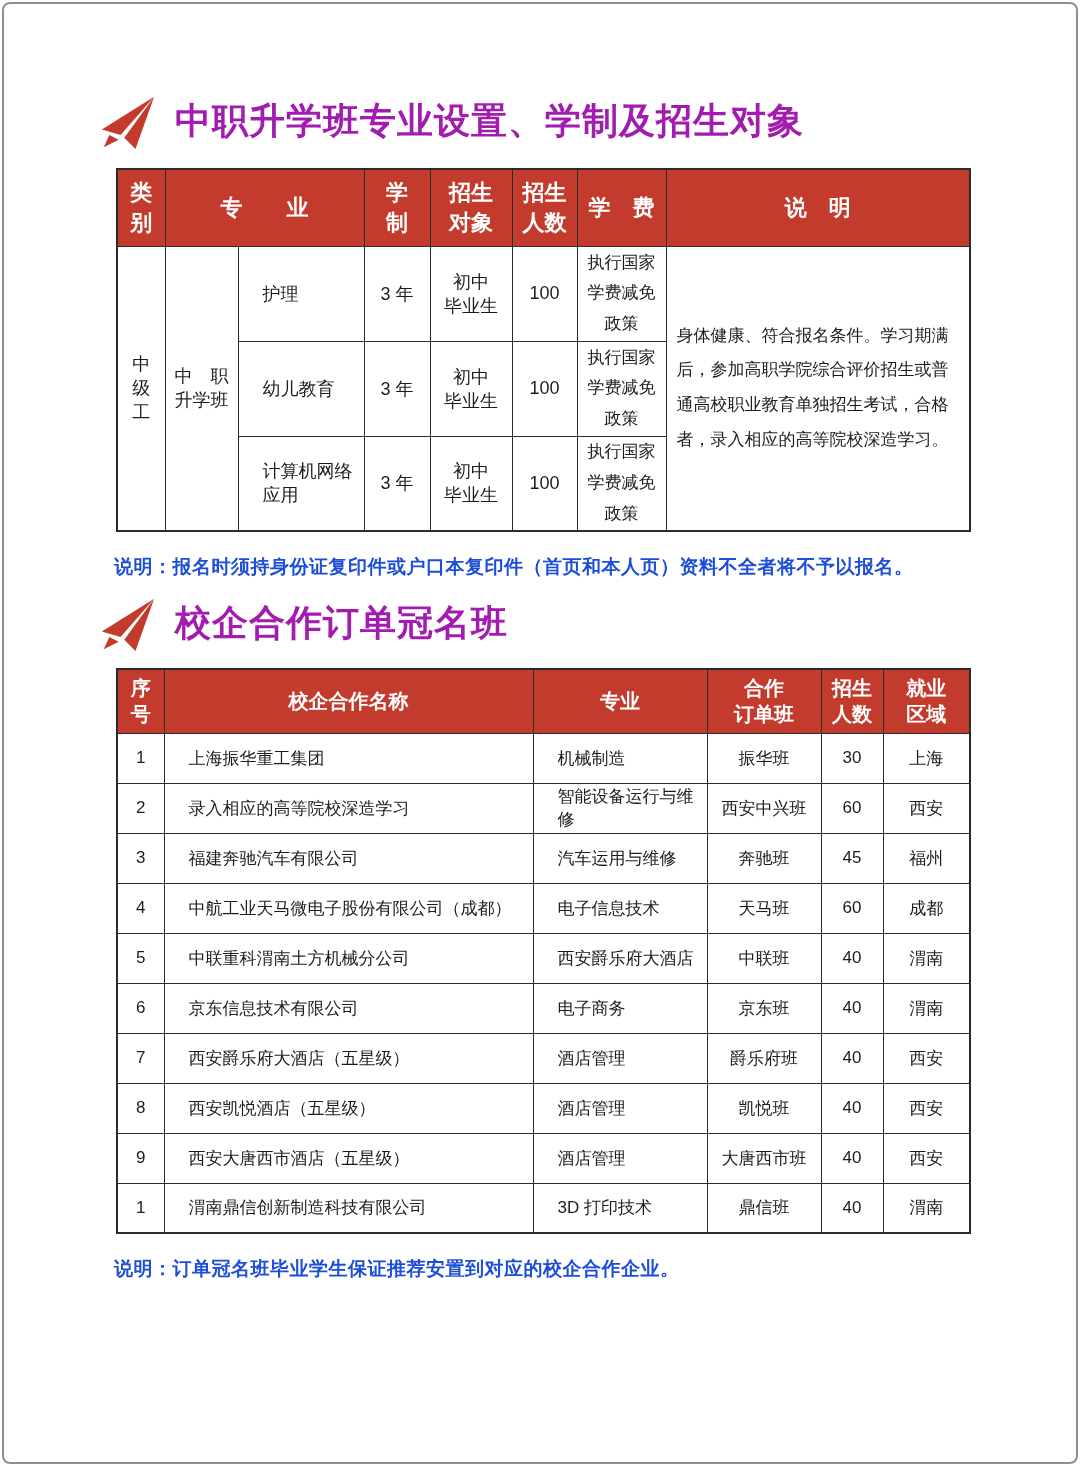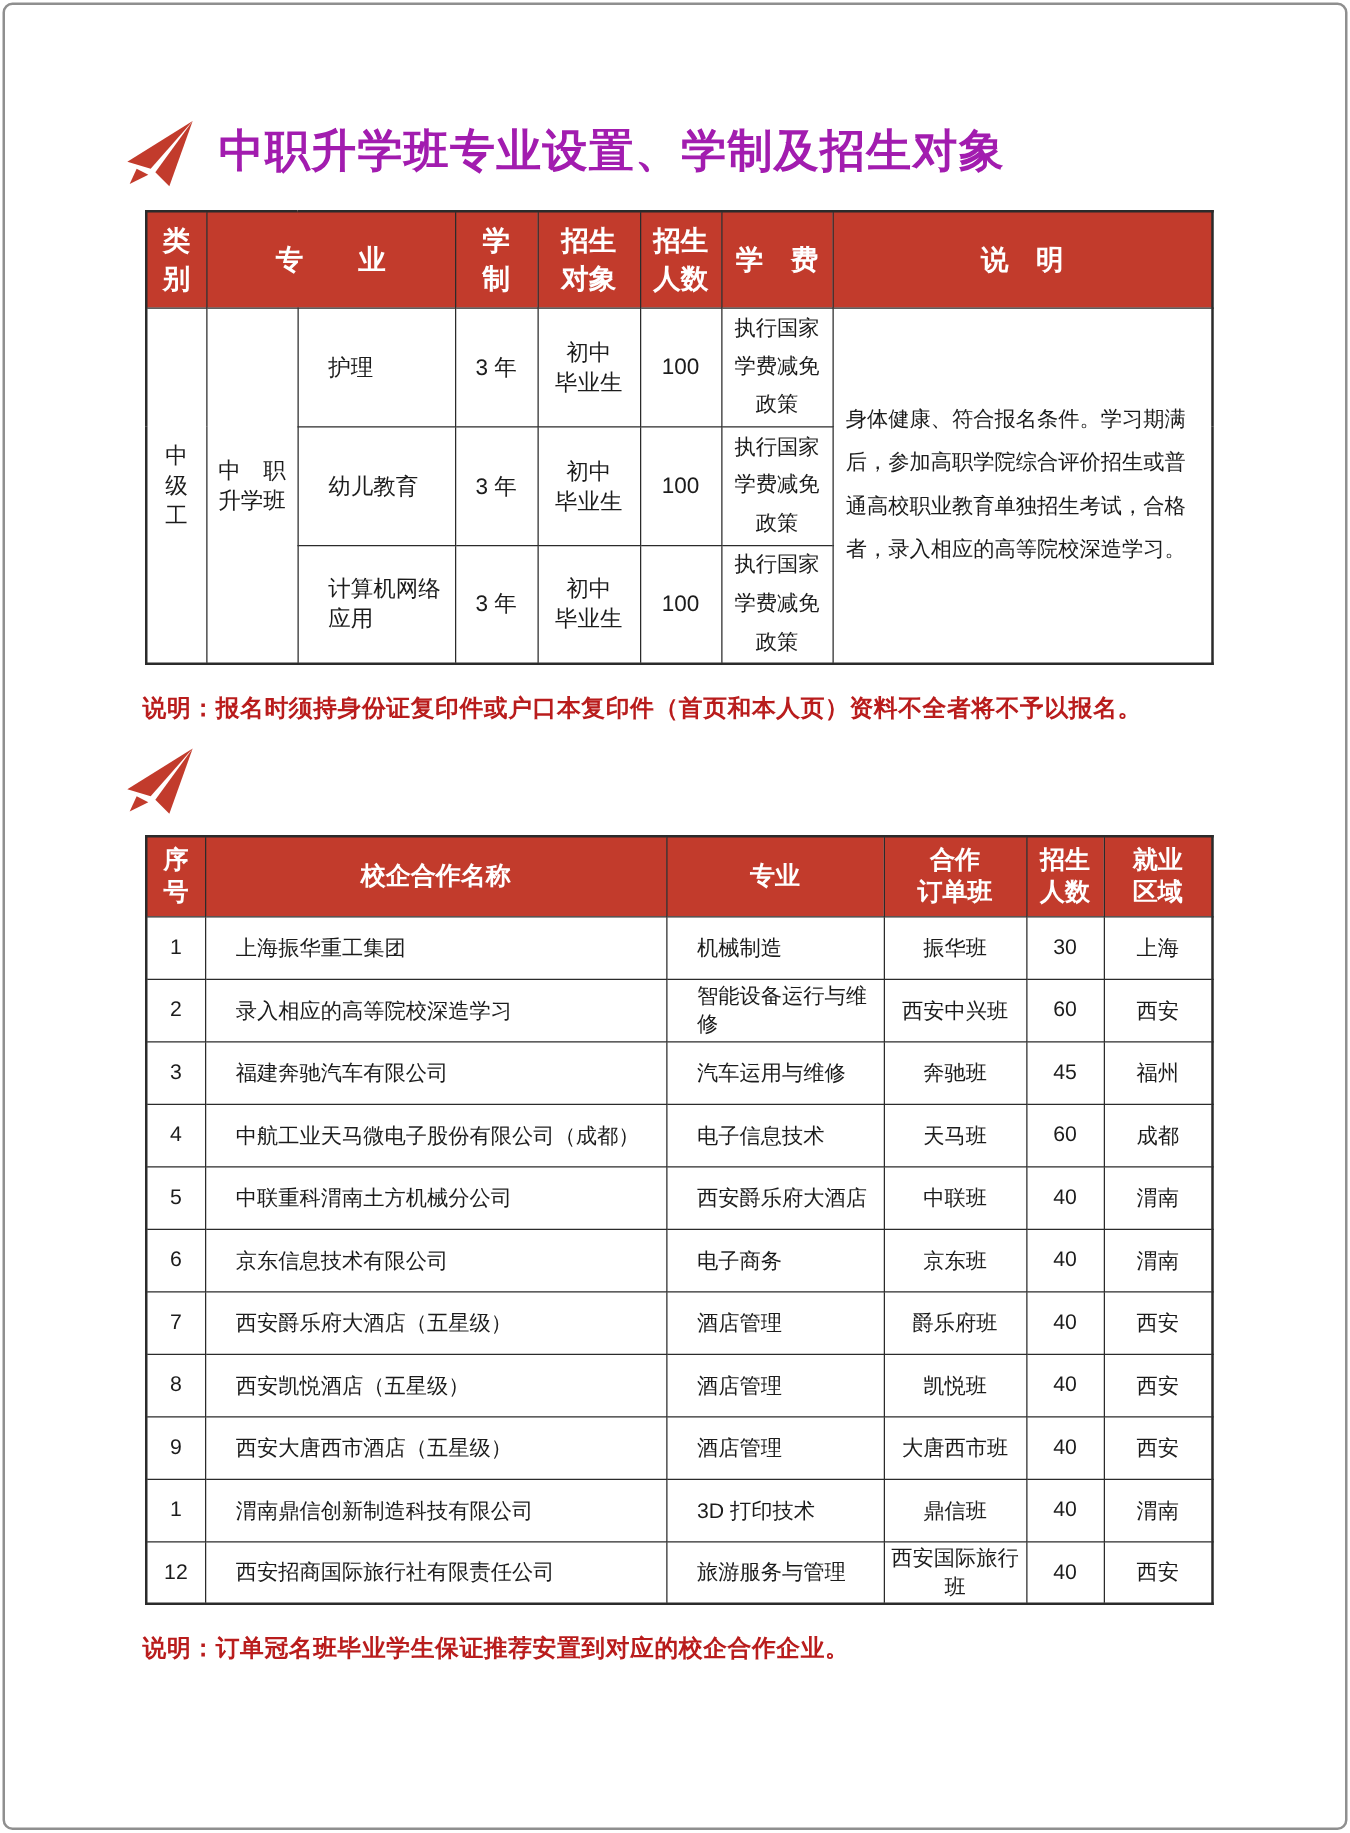--- a/index.html
+++ b/index.html
@@ -35,21 +35,21 @@
   #table1 td.desc{text-align:left;font-size:17px;line-height:2.05;padding:24px 10px;}
 
   #table2{margin:16px 0 0 112px;width:853px;}
   #table2 th{font-size:20px;line-height:1.3;}
   #table2 thead tr{height:64px;}
   #table2 tbody tr{height:50px;}
   #table2 td{font-size:17px;}
   #table2 tbody tr:nth-child(12) td:nth-child(4){font-size:14px;}
 
   .note{
-    margin:22px 0 0 110px;font-size:19px;font-weight:bold;color:#b91c1c;
+    margin:22px 0 0 110px;font-size:19px;font-weight:bold;color:#1d4ed8;
     letter-spacing:0.5px;
   }
 </style>
 </head>
 <body>
 
 <div class="page">
 
   <div class="section-header">
     <span class="plane">
@@ -131,20 +131,21 @@
   <p class="note">说明：报名时须持身份证复印件或户口本复印件（首页和本人页）资料不全者将不予以报名。</p>
 
   <div class="section-header second">
     <span class="plane">
       <svg viewBox="0 0 60 60" xmlns="http://www.w3.org/2000/svg">
         <polygon points="2,38 58,3 22,44" fill="#c23b2c"></polygon>
         <polygon points="26,47 58,3 38,59" fill="#c23b2c"></polygon>
         <polygon points="10,44 20,49 4,57" fill="#c23b2c"></polygon>
       </svg>
     </span>
+    <h1 class="sec-title">校企合作订单冠名班</h1>
   </div>
 
   <table id="table2">
     <colgroup>
       <col style="width:47px">
         <col style="width:369px">
         <col style="width:174px">
       <col style="width:114px">
         <col style="width:62px">
         <col style="width:87px">
@@ -248,26 +249,18 @@
   <tr>
     <td>1</td>
     <td class="left">渭南鼎信创新制造科技有限公司</td>
     <td class="left">3D 打印技术</td>
     <td>鼎信班</td>
     <td>40</td>
     <td>渭南</td>
   </tr>
 
 
-  <tr>
-    <td>12</td>
-    <td class="left">西安招商国际旅行社有限责任公司</td>
-    <td class="left">旅游服务与管理</td>
-    <td>西安国际旅行班</td>
-    <td>40</td>
-    <td>西安</td>
-  </tr>
 </tbody>
   </table>
 
   <p class="note">说明：订单冠名班毕业学生保证推荐安置到对应的校企合作企业。</p>
 
 </div>
 
 </body></html>

